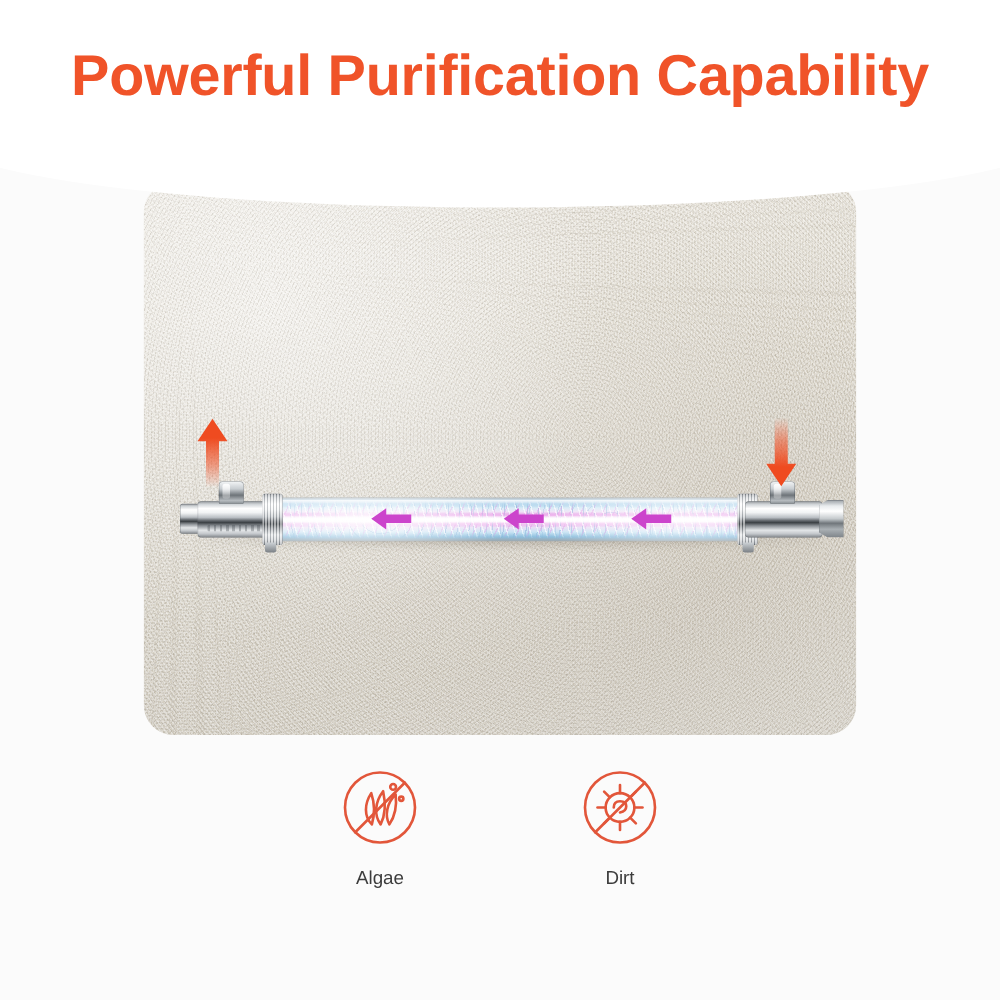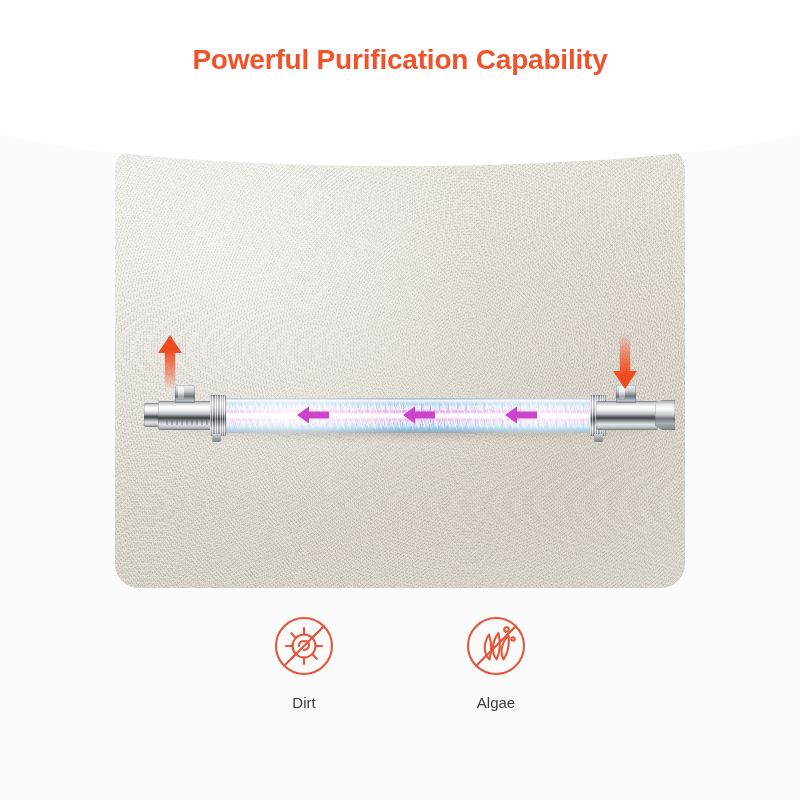--- a/index.html
+++ b/index.html
@@ -40,21 +40,21 @@
     height: 58px;
     background: #ffffff;
     border-radius: 0 0 50% 50% / 0 0 100% 100%;
   }
   .hero-title {
     position: absolute;
     left: 0;
     top: 38px;
     width: 800px;
     text-align: center;
-    font-size: 28px;
+    font-size: 46px;
     line-height: 44px;
     font-weight: 700;
     letter-spacing: -0.2px;
     color: #f05329;
     z-index: 4;
     white-space: nowrap;
   }
 
   
   .product-card {
@@ -422,45 +422,45 @@
     </div>
   </div>
 
   <div class="features">
 
     <div class="feature">
       <div class="feature-icon">
         <svg viewBox="0 0 68 68" xmlns="http://www.w3.org/2000/svg" fill="none" stroke="#e2563a" stroke-width="2.1" stroke-linecap="round" stroke-linejoin="round">
           <circle cx="34" cy="34" r="28"></circle>
           <line x1="14.2" y1="53.8" x2="53.8" y2="14.2"></line>
+          <path d="M27.5 47.5 C21 41 21.5 31 27 22.5 C29.5 30 30 39 27.5 47.5 Z"></path>
+          <path d="M34.5 47.5 C29 40 30 29.5 36.5 21 C38.5 30 38.5 39.5 34.5 47.5 Z"></path>
+          <path d="M41.5 47.5 C37.5 40.5 39.5 30.5 46.5 23.5 C47.5 32 46 41 41.5 47.5 Z"></path>
+          <circle cx="44.5" cy="17.5" r="2.3"></circle>
+          <circle cx="51" cy="27" r="1.7"></circle>
+        </svg>
+      </div>
+      <div class="feature-label">Algae</div>
+    </div>
+
+    <div class="feature">
+      <div class="feature-icon">
+        <svg viewBox="0 0 68 68" xmlns="http://www.w3.org/2000/svg" fill="none" stroke="#e2563a" stroke-width="2.1" stroke-linecap="round" stroke-linejoin="round">
+          <circle cx="34" cy="34" r="28"></circle>
+          <line x1="14.2" y1="53.8" x2="53.8" y2="14.2"></line>
           <circle cx="34" cy="34" r="11.5"></circle>
           <path d="M34 22.5 L34 16"></path>
           <path d="M34 45.5 L34 52"></path>
           <path d="M22.5 34 L16 34"></path>
           <path d="M45.5 34 L52 34"></path>
           <path d="M25.9 25.9 L21.3 21.3"></path>
           <path d="M42.1 42.1 L46.7 46.7"></path>
           <path d="M25.9 42.1 L21.3 46.7"></path>
           <path d="M42.1 25.9 L46.7 21.3"></path>
           <path d="M29 34 Q29 29 34 29 Q39 29 39 33 Q39 37 34 38"></path>
         </svg>
       </div>
       <div class="feature-label">Dirt</div>
     </div>
 
-    <div class="feature">
-      <div class="feature-icon">
-        <svg viewBox="0 0 68 68" xmlns="http://www.w3.org/2000/svg" fill="none" stroke="#e2563a" stroke-width="2.1" stroke-linecap="round" stroke-linejoin="round">
-          <circle cx="34" cy="34" r="28"></circle>
-          <line x1="14.2" y1="53.8" x2="53.8" y2="14.2"></line>
-          <path d="M27.5 47.5 C21 41 21.5 31 27 22.5 C29.5 30 30 39 27.5 47.5 Z"></path>
-          <path d="M34.5 47.5 C29 40 30 29.5 36.5 21 C38.5 30 38.5 39.5 34.5 47.5 Z"></path>
-          <path d="M41.5 47.5 C37.5 40.5 39.5 30.5 46.5 23.5 C47.5 32 46 41 41.5 47.5 Z"></path>
-          <circle cx="44.5" cy="17.5" r="2.3"></circle>
-          <circle cx="51" cy="27" r="1.7"></circle>
-        </svg>
-      </div>
-      <div class="feature-label">Algae</div>
-    </div>
-
   </div>
 
 </div>
 
 </body></html>

